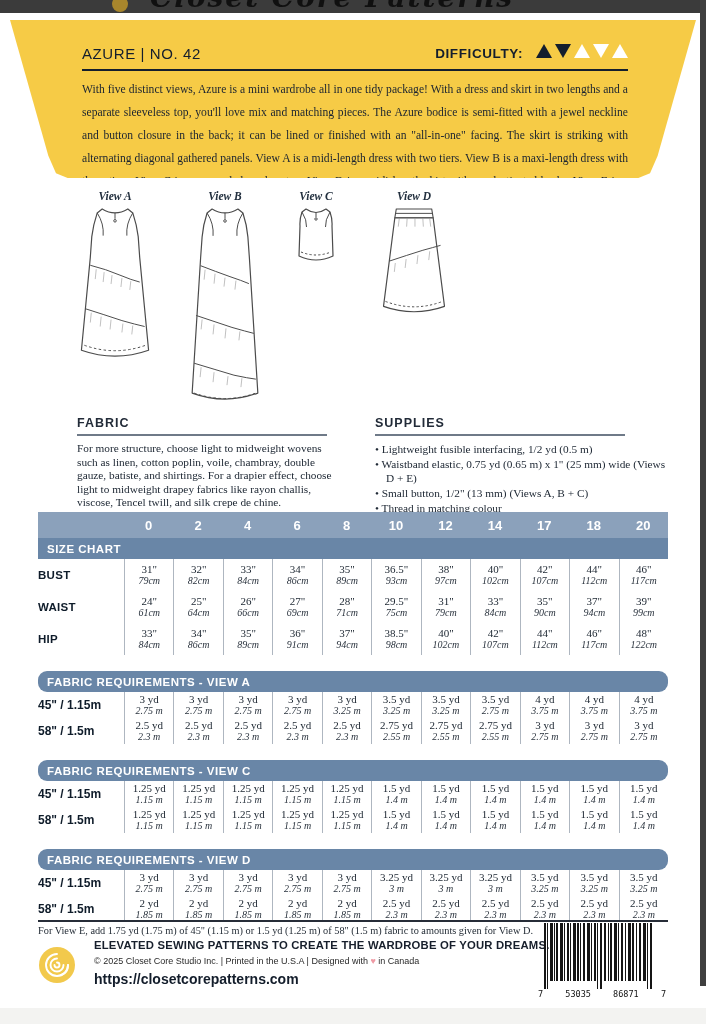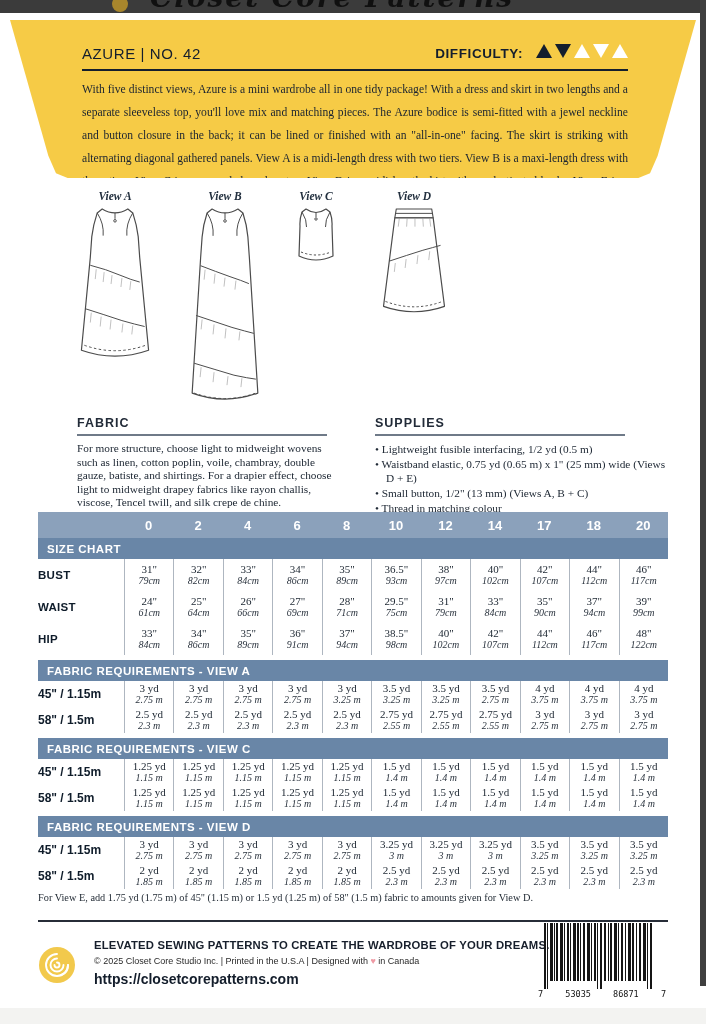--- a/index.html
+++ b/index.html
@@ -59,21 +59,21 @@
   .bar{height:21px;background:#6986a7;color:#fff;font-weight:bold;font-size:11.5px;
         letter-spacing:.5px;display:flex;align-items:center;padding-left:9px;}
   .m-row{display:flex;height:32px;align-items:stretch;}
   .m-label{width:86px;font-weight:bold;font-size:11.5px;letter-spacing:.3px;color:#0f1c2a;
         display:flex;align-items:center;}
   .m-cells{flex:1;display:flex;}
   .m-cell{flex:1;border-left:1px solid #aeb6c0;display:flex;flex-direction:column;
         align-items:center;justify-content:center;line-height:1.08;}
   .m-imp{font-family:"Liberation Serif",serif;font-size:11px;color:#1b2530;}
   .m-met{font-family:"Liberation Serif",serif;font-style:italic;font-size:10px;color:#2a333e;}
-  .fr-bar{margin-top:5px;}
+  .fr-bar{margin-top:16px;border-radius:9px;}
   .fr-row{display:flex;height:26px;align-items:stretch;}
   .fr-label{width:86px;font-weight:bold;font-size:12px;color:#0f1c2a;display:flex;align-items:center;}
   .footnote{font-family:"Liberation Serif",serif;font-size:10.3px;color:#1d2630;margin:3px 0 2px;}
 
   
   .footer-rule{position:absolute;top:920px;left:38px;width:630px;border-top:2.5px solid #272d38;}
   .footer{position:absolute;top:936px;left:38px;width:630px;height:72px;}
   .logo{position:absolute;top:10px;left:0;}
   .foot-text{position:absolute;left:56px;top:3px;}
   .tagline{font-weight:bold;font-size:11.3px;letter-spacing:.2px;color:#171f2c;}

